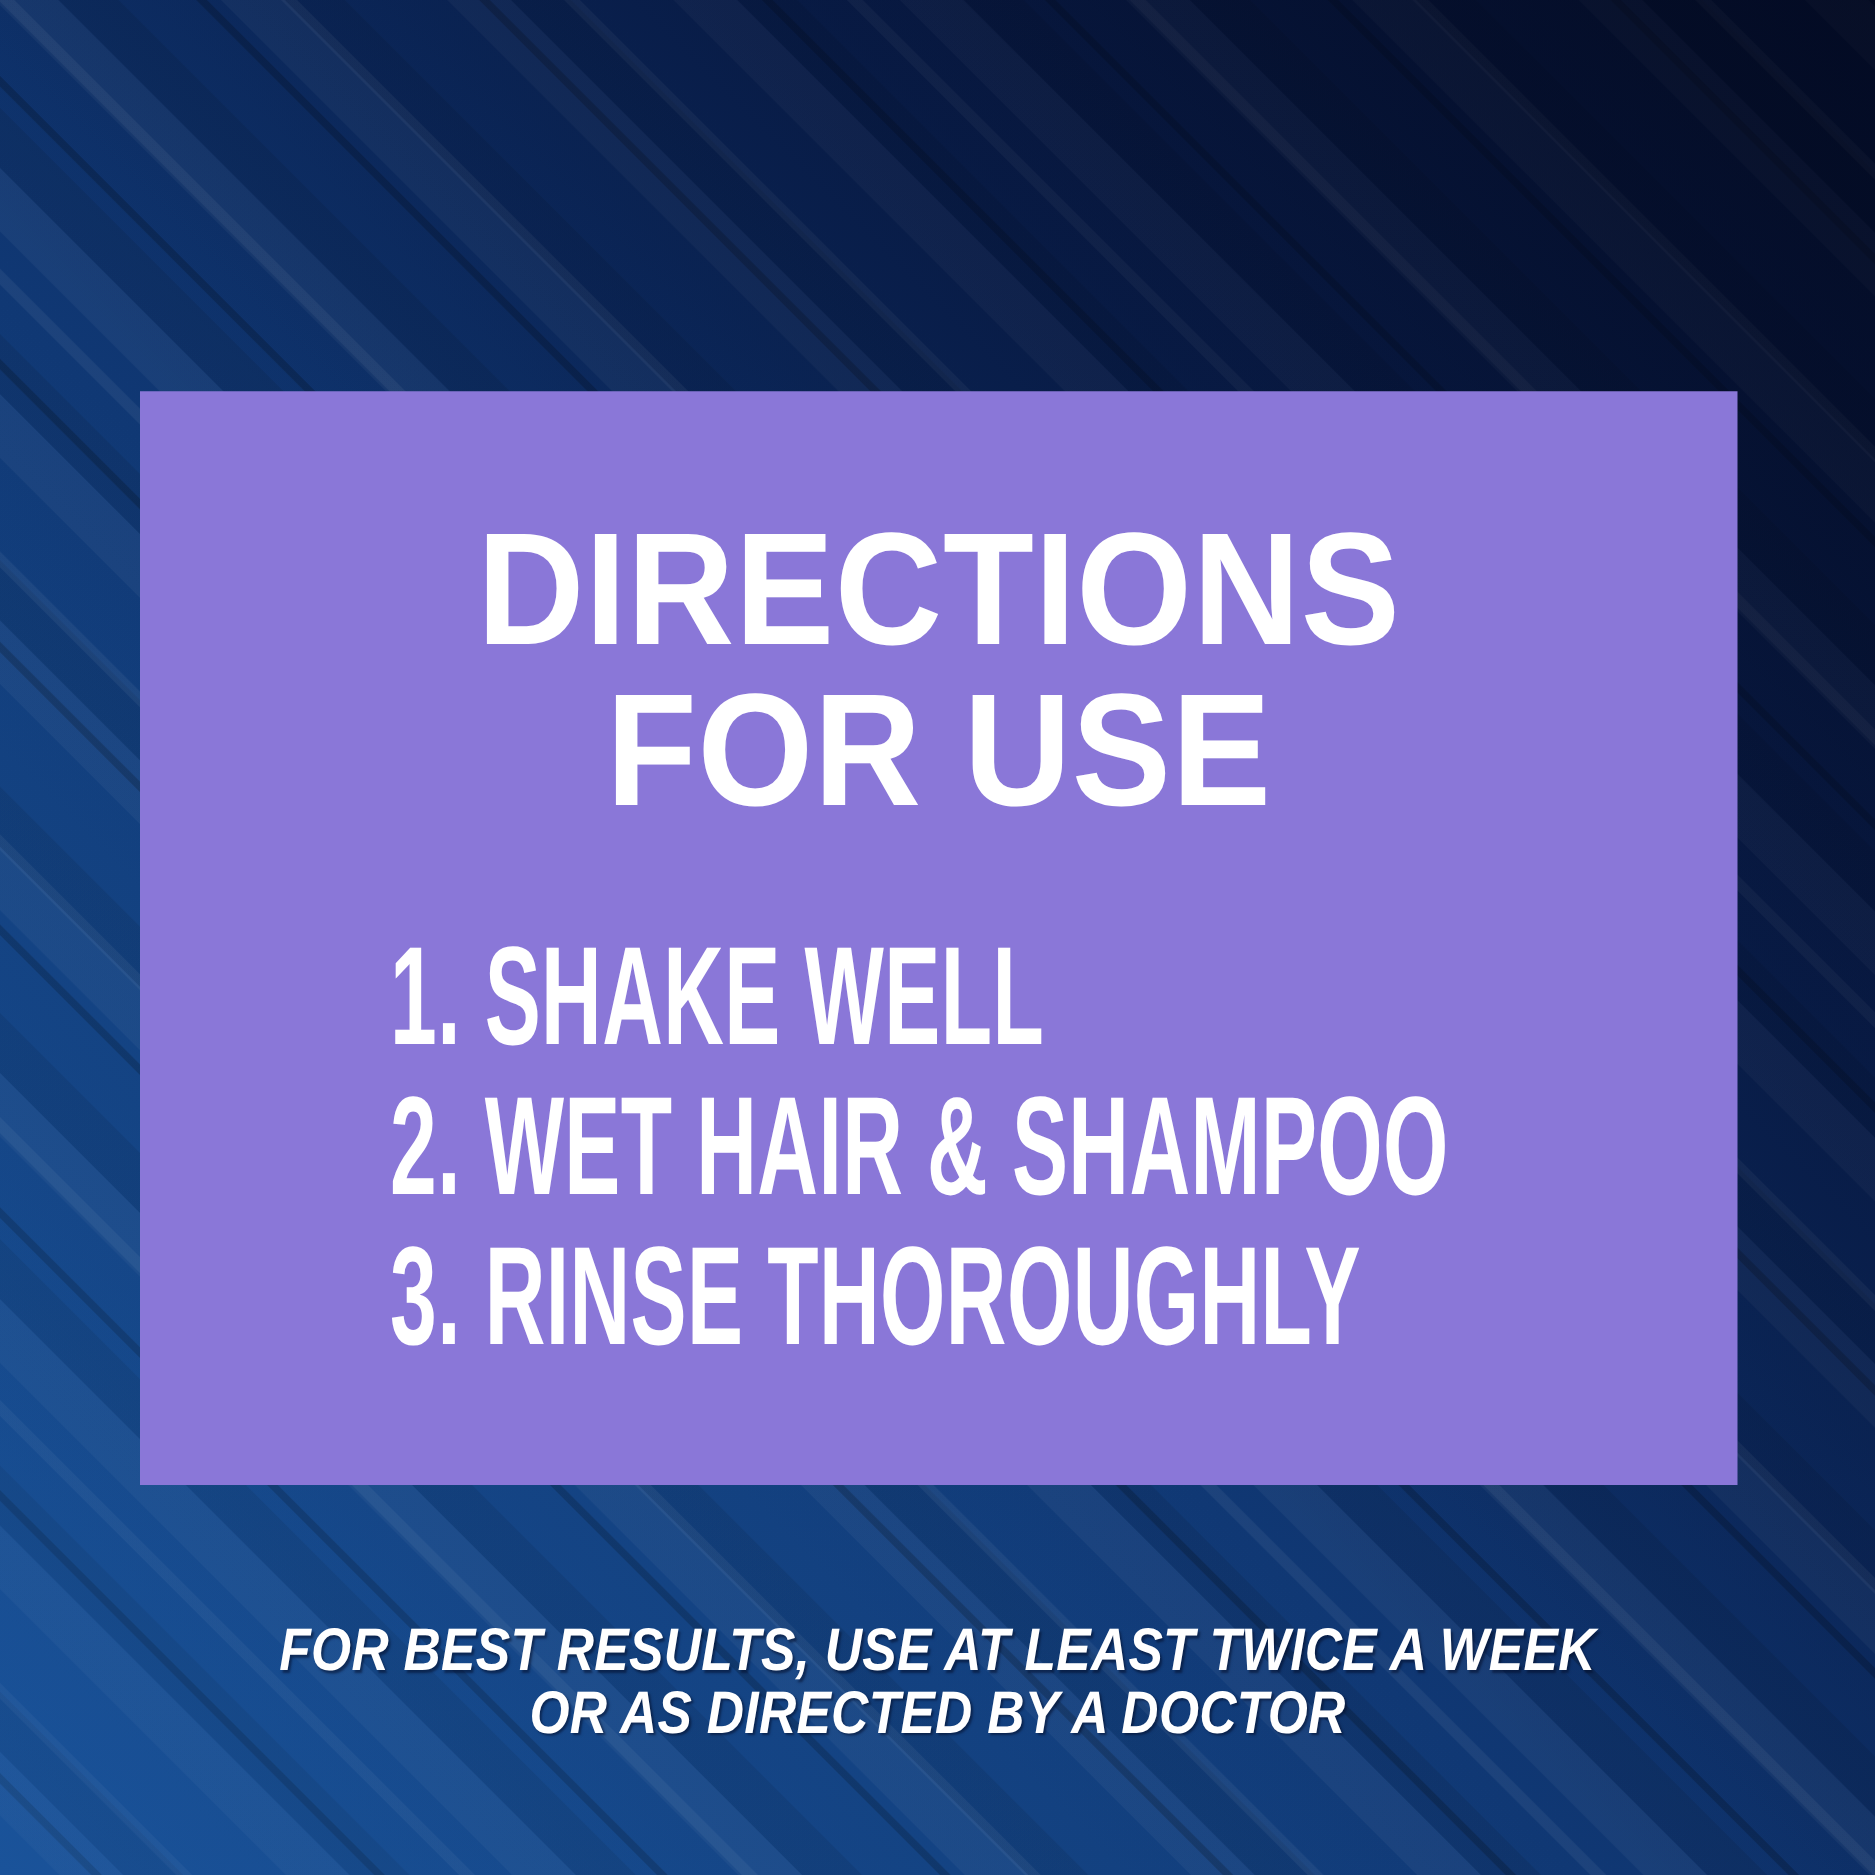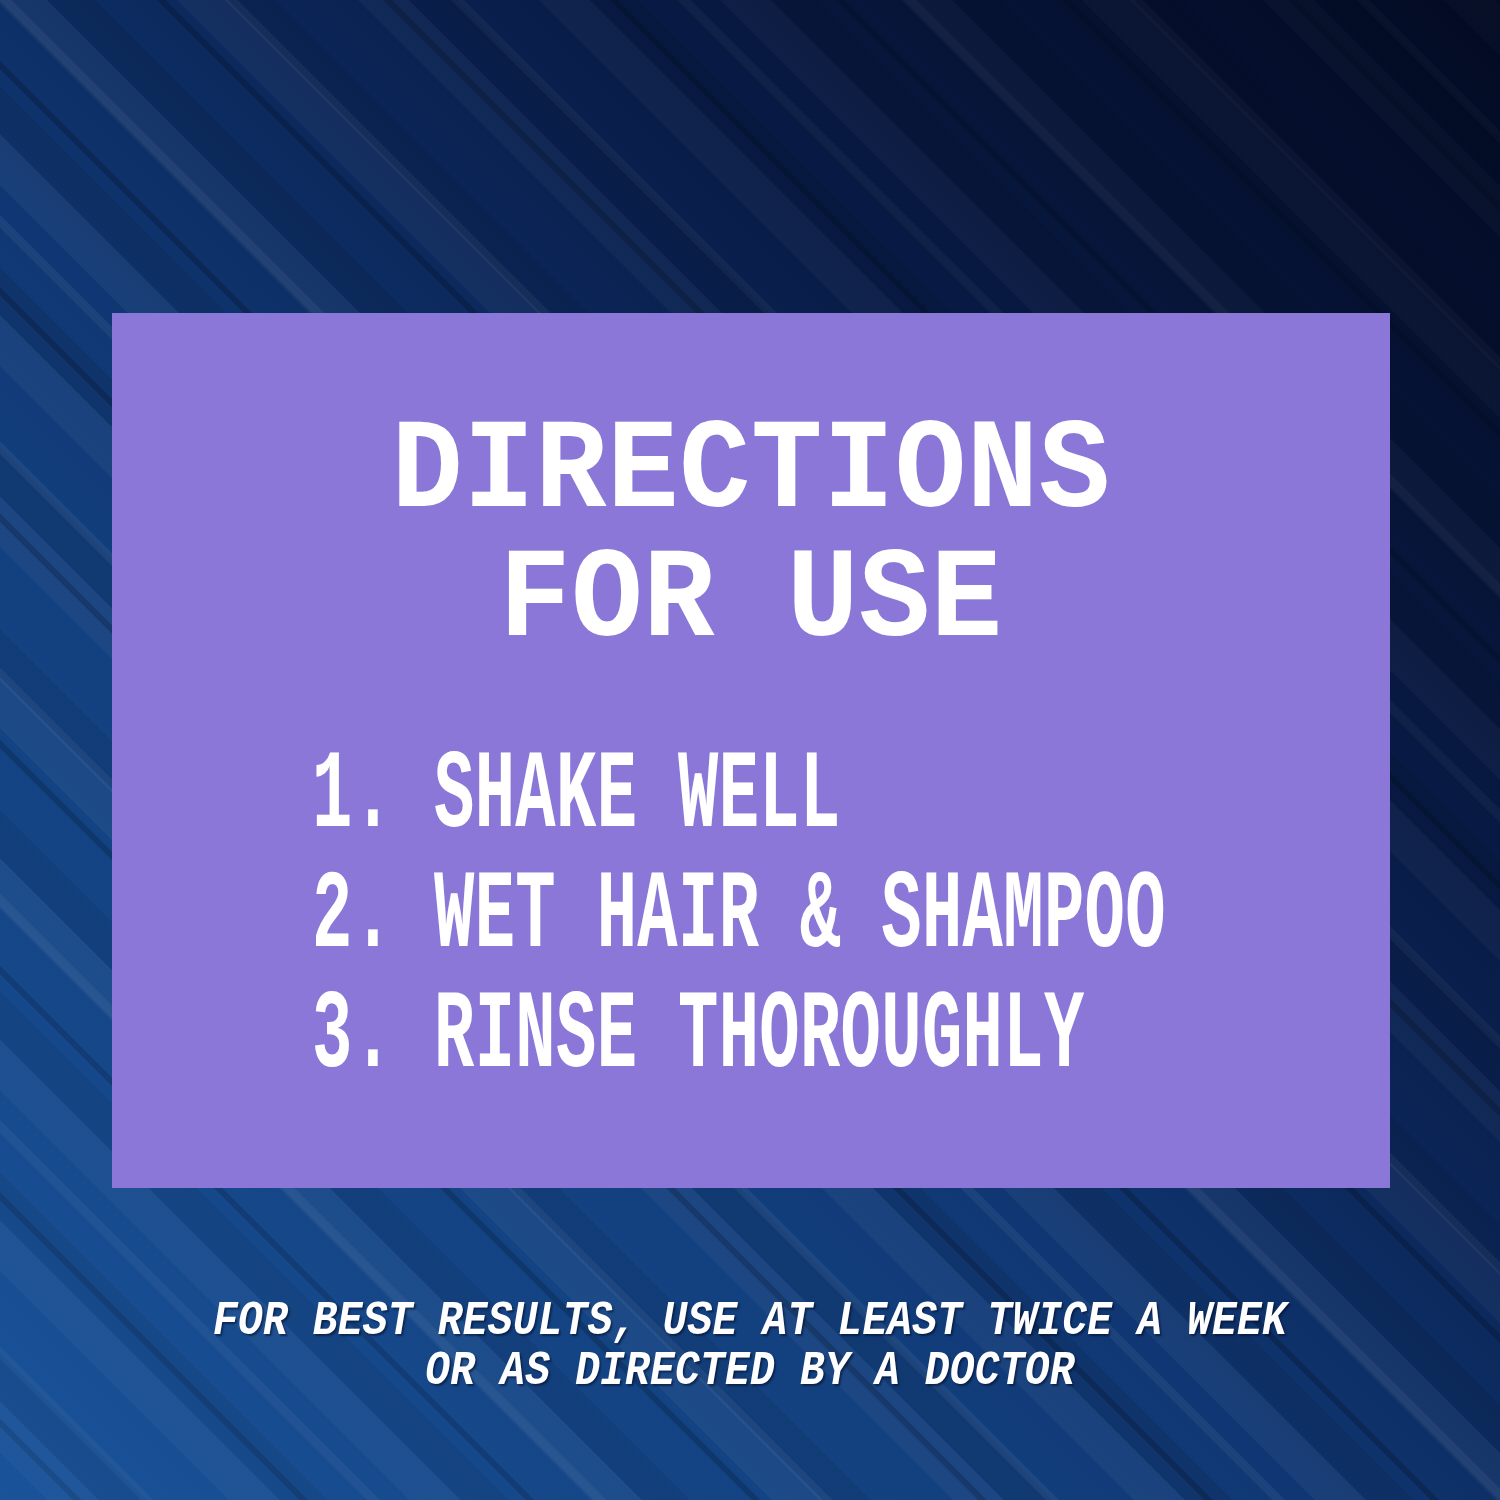--- a/index.html
+++ b/index.html
@@ -6,21 +6,21 @@
     margin: 0;
     padding: 0;
     background: #0c2150;
   }
 
   #poster {
     position: relative;
     width: 1500px;
     height: 1500px;
     overflow: hidden;
-    font-family: Liberation Mono, monospace;
+    font-family: Liberation Sans, sans-serif;
     background: #b91c1c;
   }
 
   
   .bg-base {
     position: absolute;
     inset: 0;
     background:
       linear-gradient(45deg,
         #1a5196 0%,

